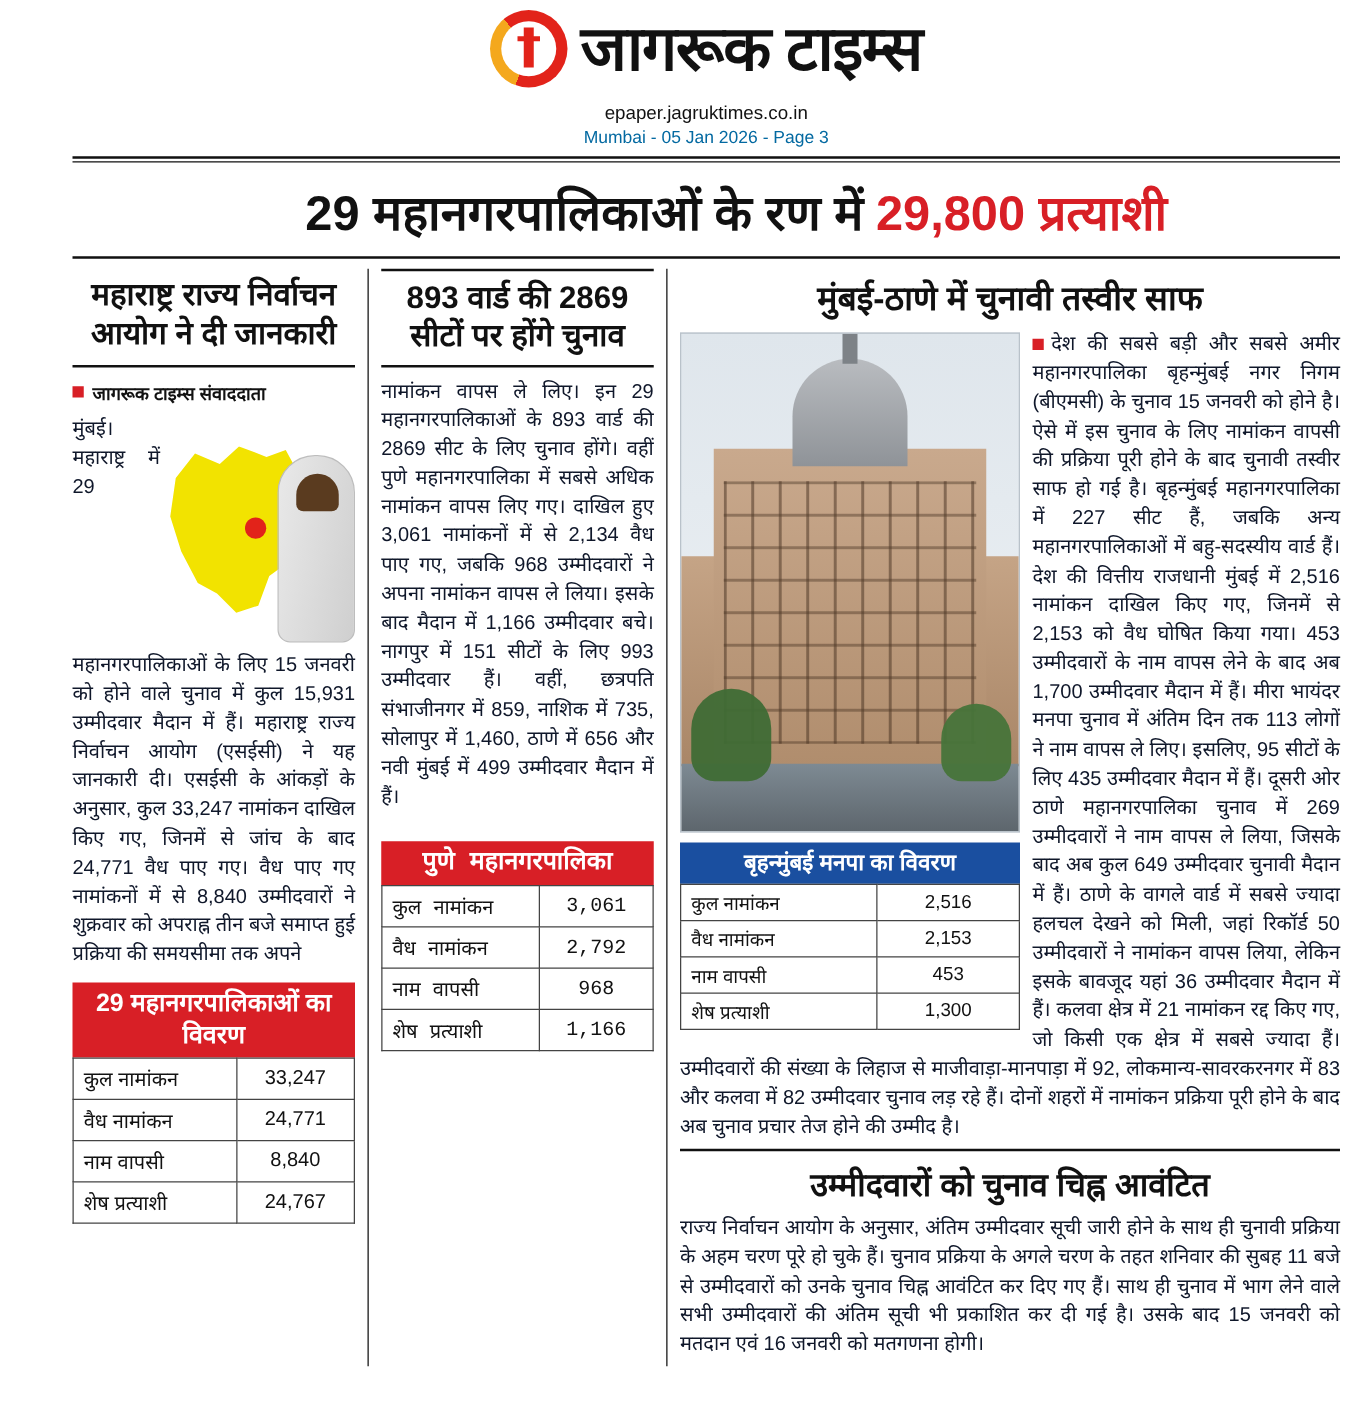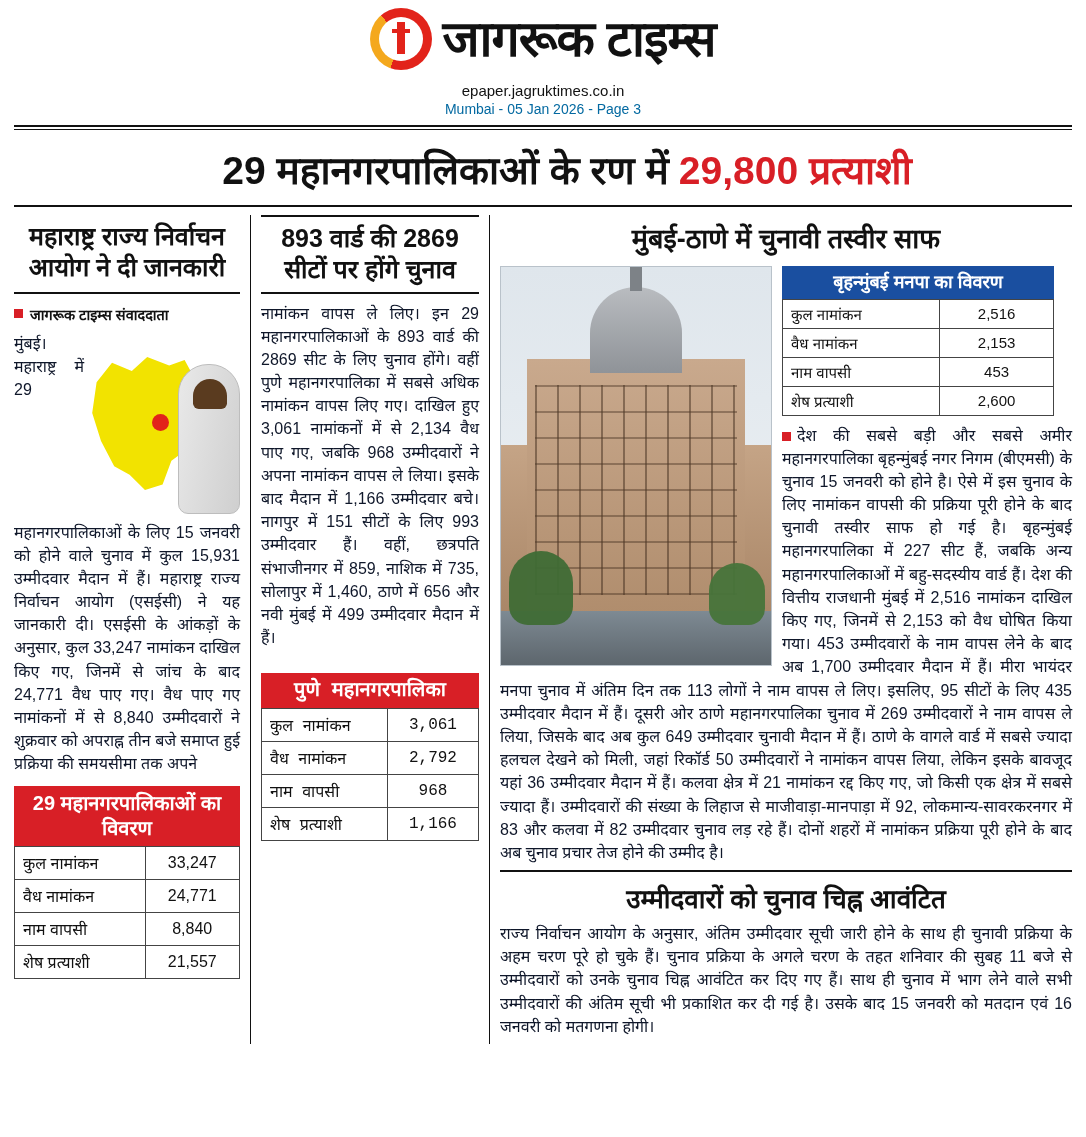--- a/index.html
+++ b/index.html
@@ -4,21 +4,21 @@
 <style>
   * { box-sizing: border-box; }
   html, body { margin:0; padding:0; }
   body {
     width:1086px; height:1137px;
     background:#ffffff;
     font-family:"Liberation Sans", sans-serif;
     color:#111;
     overflow:hidden;
   }
-  .page { position:relative; width:1086px; height:1137px; }
+  .page { position:relative; width:1086px; height:1137px;padding-left:44px; }
 
   
   .masthead { text-align:center; padding-top:8px; }
   .logo-wrap { display:flex; align-items:center; justify-content:center; gap:10px; }
   .sun-logo { position:relative; width:62px; height:62px; }
   .sun-logo .ring {
     position:absolute; left:0; top:0; width:62px; height:62px;
     border-radius:50%;
     background:
       conic-gradient(from 200deg, #f4a81d 0deg 120deg, #e2231a 120deg 360deg);
@@ -249,21 +249,21 @@
           <tr>
             <td class="lbl">वैध नामांकन</td>
             <td class="val">24,771</td>
           </tr>
           <tr>
             <td class="lbl">नाम वापसी</td>
             <td class="val">8,840</td>
           </tr>
           <tr>
             <td class="lbl">शेष प्रत्याशी</td>
-            <td class="val">21,557</td>
+            <td class="val">24,767</td>
           </tr>
         </tbody>
       </table>
     </div>
 
     <div class="vline"></div>
 
     <div class="col-b">
       <div class="subhead-box">893 वार्ड की 2869 सीटों पर होंगे चुनाव</div>
       <p class="body" style="margin-top:8px;">नामांकन वापस ले लिए। इन 29 महानगरपालिकाओं के 893 वार्ड की 2869 सीट के लिए चुनाव होंगे। वहीं पुणे महानगरपालिका में सबसे अधिक नामांकन वापस लिए गए। दाखिल हुए 3,061 नामांकनों में से 2,134 वैध पाए गए, जबकि 968 उम्मीदवारों ने अपना नामांकन वापस ले लिया। इसके बाद मैदान में 1,166 उम्मीदवार बचे। नागपुर में 151 सीटों के लिए 993 उम्मीदवार हैं। वहीं, छत्रपति संभाजीनगर में 859, नाशिक में 735, सोलापुर में 1,460, ठाणे में 656 और नवी मुंबई में 499 उम्मीदवार मैदान में हैं।</p>
@@ -318,21 +318,21 @@
             <tr>
               <td class="lbl">वैध नामांकन</td>
               <td class="val">2,153</td>
             </tr>
             <tr>
               <td class="lbl">नाम वापसी</td>
               <td class="val">453</td>
             </tr>
             <tr>
               <td class="lbl">शेष प्रत्याशी</td>
-              <td class="val">2,600</td>
+              <td class="val">1,300</td>
             </tr>
           </tbody>
         </table>
       </div>
 
       <p class="body">
         <span class="bullet-sq"></span><span>देश की सबसे बड़ी और सबसे अमीर महानगरपालिका बृहन्मुंबई नगर निगम (बीएमसी) के चुनाव 15 जनवरी को होने है। ऐसे में इस चुनाव के लिए नामांकन वापसी की प्रक्रिया पूरी होने के बाद चुनावी तस्वीर साफ हो गई है। बृहन्मुंबई महानगरपालिका में 227 सीट हैं, जबकि अन्य महानगरपालिकाओं में बहु-सदस्यीय वार्ड हैं। देश की वित्तीय राजधानी मुंबई में 2,516 नामांकन दाखिल किए गए, जिनमें से 2,153 को वैध घोषित किया गया। 453 उम्मीदवारों के नाम वापस लेने के बाद अब 1,700 उम्मीदवार मैदान में हैं। मीरा भायंदर मनपा चुनाव में अंतिम दिन तक 113 लोगों ने नाम वापस ले लिए। इसलिए, 95 सीटों के लिए 435 उम्मीदवार मैदान में हैं। दूसरी ओर ठाणे महानगरपालिका चुनाव में 269 उम्मीदवारों ने नाम वापस ले लिया, जिसके बाद अब कुल 649 उम्मीदवार चुनावी मैदान में हैं। ठाणे के वागले वार्ड में सबसे ज्यादा हलचल देखने को मिली, जहां रिकॉर्ड 50 उम्मीदवारों ने नामांकन वापस लिया, लेकिन इसके बावजूद यहां 36 उम्मीदवार मैदान में हैं। कलवा क्षेत्र में 21 नामांकन रद्द किए गए, जो किसी एक क्षेत्र में सबसे ज्यादा हैं। उम्मीदवारों की संख्या के लिहाज से माजीवाड़ा-मानपाड़ा में 92, लोकमान्य-सावरकरनगर में 83 और कलवा में 82 उम्मीदवार चुनाव लड़ रहे हैं। दोनों शहरों में नामांकन प्रक्रिया पूरी होने के बाद अब चुनाव प्रचार तेज होने की उम्मीद है।</span>
       </p>
       <div class="clearfix"></div>
 

